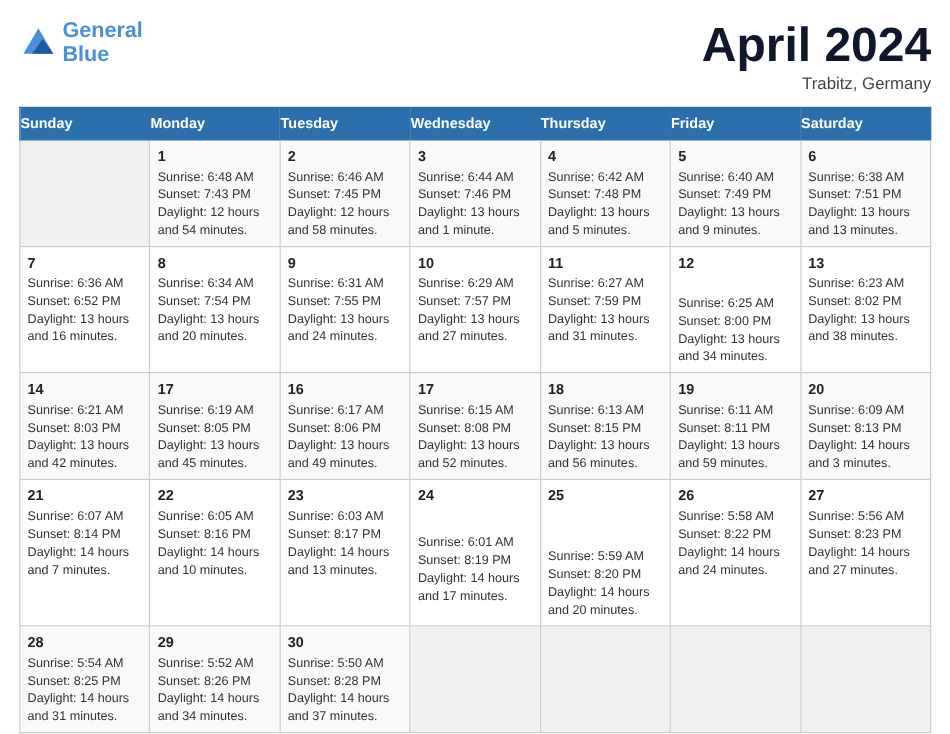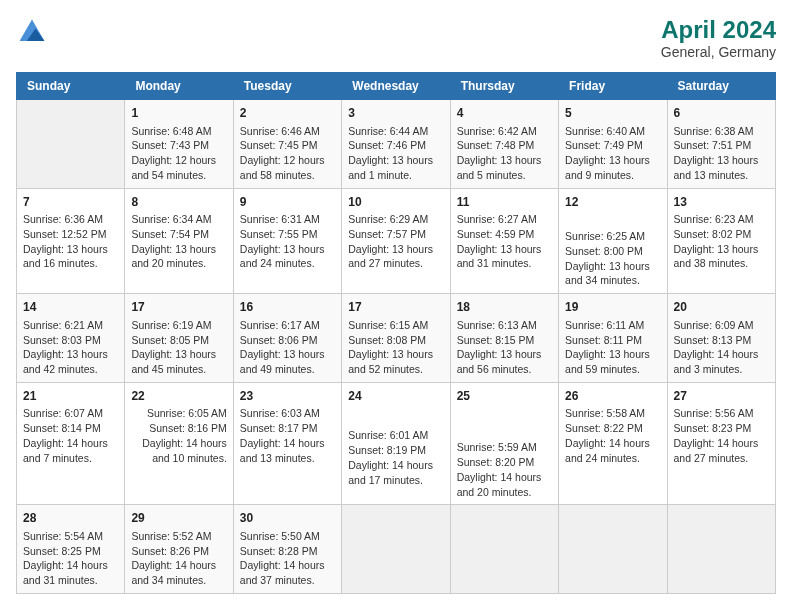--- a/index.html
+++ b/index.html
@@ -31,38 +31,38 @@
       color: #4a90d9;
     }
     .logo-icon {
       width: 32px;
       height: 32px;
     }
     .title-block {
       text-align: right;
     }
     .month-title {
-      font-size: 24px;
+      font-size: 40px;
       font-weight: bold;
-      color: #0f766e;
+      color: #0f172a;
     }
     .subtitle {
       font-size: 14px;
       color: #444;
     }
     table {
       width: 100%;
       border-collapse: collapse;
       font-size: 11px;
     }
     thead tr th {
       background: #2c6fad;
       color: #fff;
       text-align: left;
-      padding: 6px 10px;
+      padding: 6px 0;
       font-size: 12px;
       font-weight: bold;
       border: 1px solid #2c6fad;
     }
     tbody tr td {
       vertical-align: top;
       padding: 5px 6px;
       border: 1px solid #ccc;
       width: 14.28%;
       min-height: 80px;
@@ -94,24 +94,28 @@
   </style>
 </head>
 <body>
 
 <div class="header">
   <div class="logo">
     <svg class="logo-icon" viewBox="0 0 36 36">
       <polygon points="18,4 32,28 4,28" fill="#4a90d9"></polygon>
       <polygon points="22,14 32,28 12,28" fill="#1a5ca0"></polygon>
     </svg>
+    <div class="logo-text">
+      <div><span>General</span></div>
+      <div><span style="color:#4a90d9">Blue</span></div>
+    </div>
   </div>
   <div class="title-block">
     <div class="month-title">April 2024</div>
-    <div class="subtitle">General, Germany</div>
+    <div class="subtitle">Trabitz, Germany</div>
   </div>
 </div>
 
 <table>
   <thead>
     <tr>
       <th>Sunday</th>
       <th>Monday</th>
       <th>Tuesday</th>
       <th>Wednesday</th>
@@ -163,21 +167,21 @@
           <div class="day-info" style="white-space: pre-line;">Sunrise: 6:38 AM
 Sunset: 7:51 PM
 Daylight: 13 hours
 and 13 minutes.</div>
         </td>
       </tr>
       <tr>
         <td>
           <span class="day-num">7</span>
           <div class="day-info" style="white-space: pre-line;">Sunrise: 6:36 AM
-Sunset: 12:52 PM
+Sunset: 6:52 PM
 Daylight: 13 hours
 and 16 minutes.</div>
         </td>
         <td>
           <span class="day-num">8</span>
           <div class="day-info" style="white-space: pre-line;">Sunrise: 6:34 AM
 Sunset: 7:54 PM
 Daylight: 13 hours
 and 20 minutes.</div>
         </td>
@@ -191,21 +195,21 @@
         <td>
           <span class="day-num">10</span>
           <div class="day-info" style="white-space: pre-line;">Sunrise: 6:29 AM
 Sunset: 7:57 PM
 Daylight: 13 hours
 and 27 minutes.</div>
         </td>
         <td>
           <span class="day-num">11</span>
           <div class="day-info" style="white-space: pre-line;">Sunrise: 6:27 AM
-Sunset: 4:59 PM
+Sunset: 7:59 PM
 Daylight: 13 hours
 and 31 minutes.</div>
         </td>
         <td>
           <span class="day-num">12</span>
           <div class="day-info" style="white-space: pre-line; margin-top: 19px;">Sunrise: 6:25 AM
 Sunset: 8:00 PM
 Daylight: 13 hours
 and 34 minutes.</div>
         </td>
@@ -271,21 +275,21 @@
       <tr>
         <td>
           <span class="day-num">21</span>
           <div class="day-info" style="white-space: pre-line;">Sunrise: 6:07 AM
 Sunset: 8:14 PM
 Daylight: 14 hours
 and 7 minutes.</div>
         </td>
         <td>
           <span class="day-num">22</span>
-          <div class="day-info" style="white-space: pre-line; text-align: right;">Sunrise: 6:05 AM
+          <div class="day-info" style="white-space: pre-line;">Sunrise: 6:05 AM
 Sunset: 8:16 PM
 Daylight: 14 hours
 and 10 minutes.</div>
         </td>
         <td>
           <span class="day-num">23</span>
           <div class="day-info" style="white-space: pre-line;">Sunrise: 6:03 AM
 Sunset: 8:17 PM
 Daylight: 14 hours
 and 13 minutes.</div>

